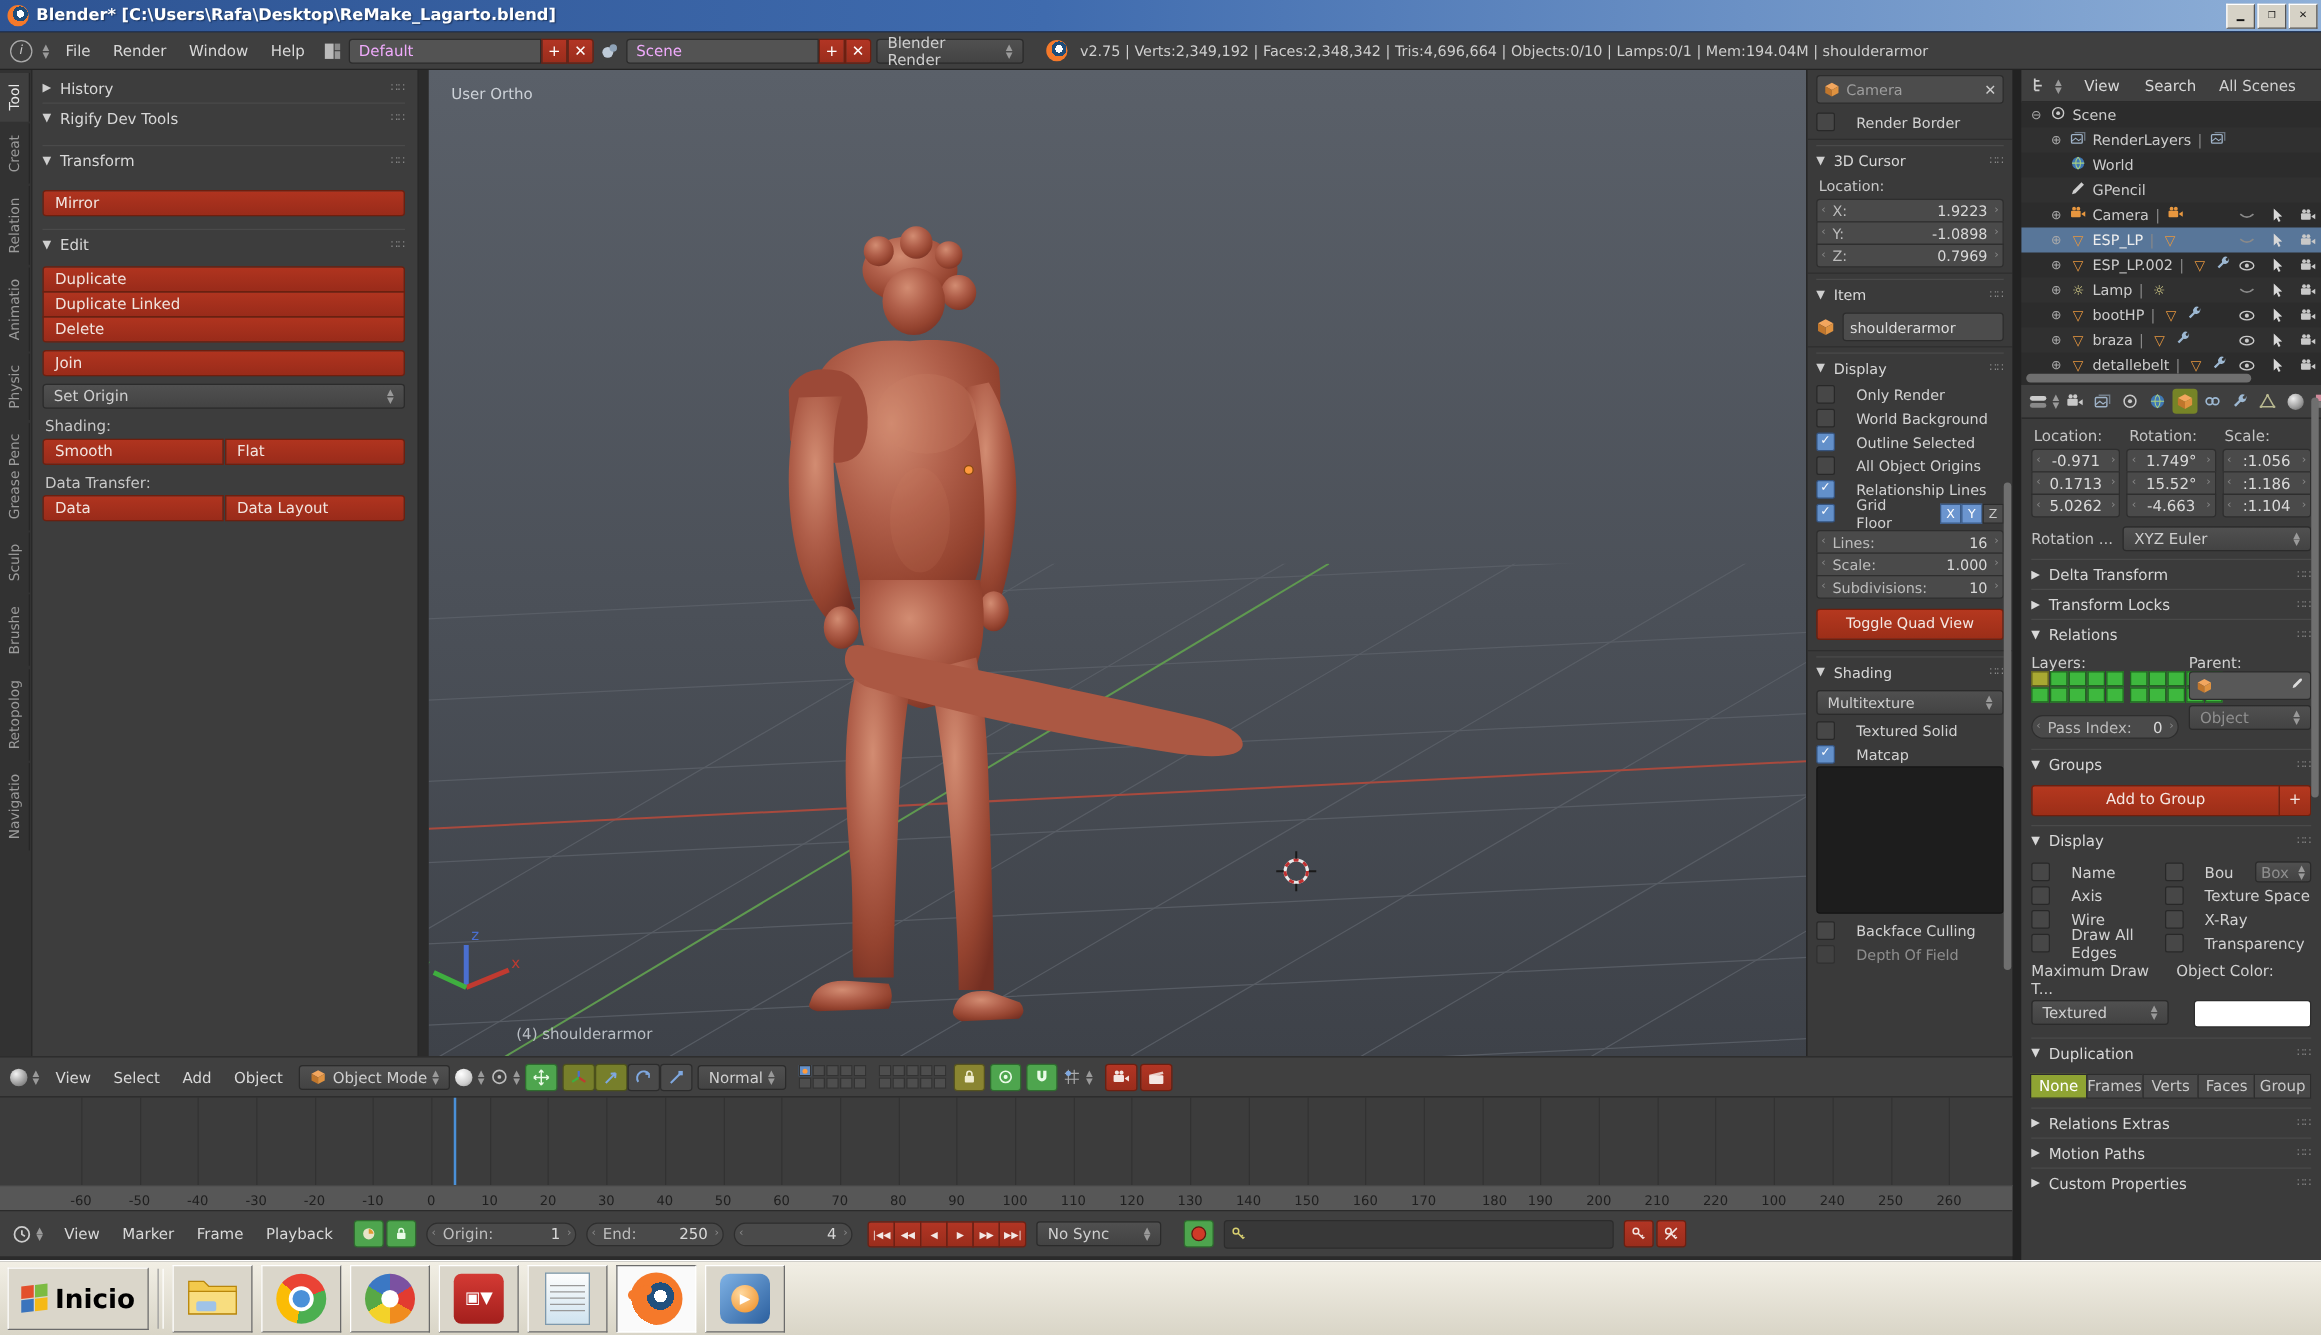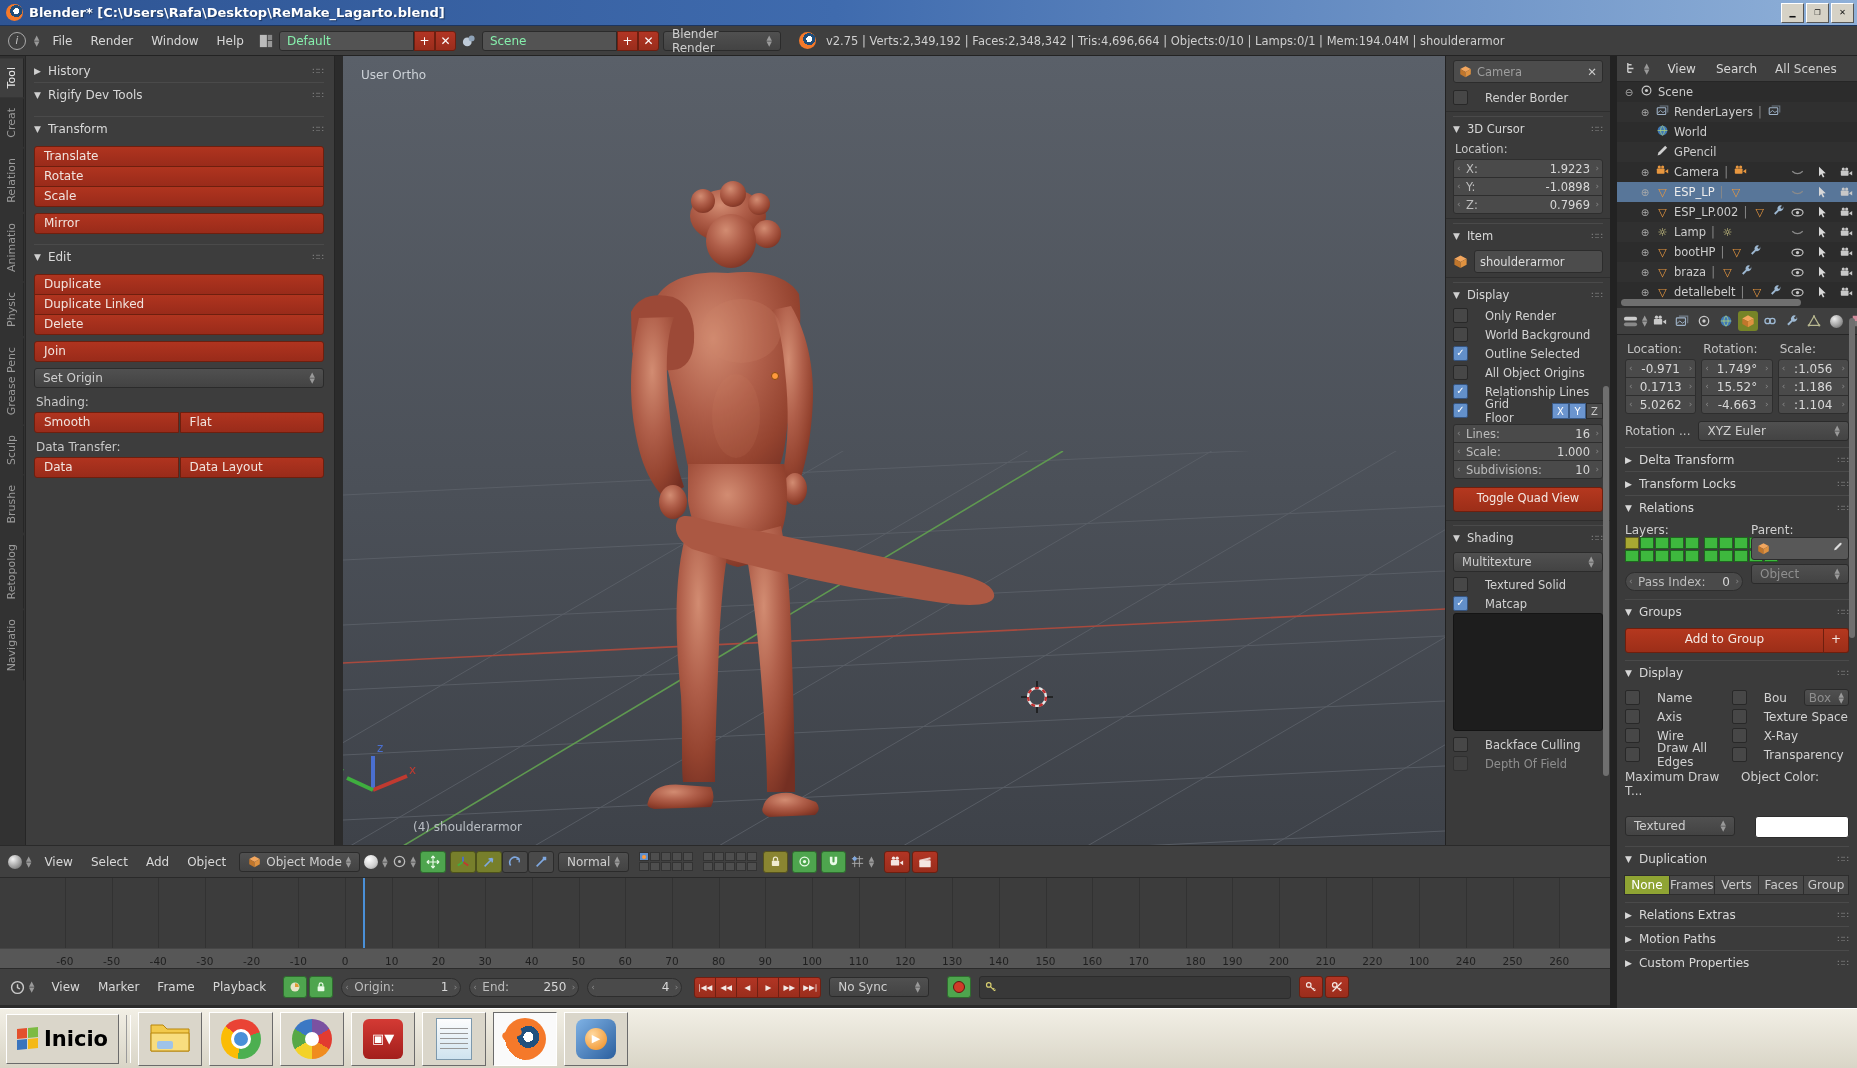--- a/index.html
+++ b/index.html
@@ -14,21 +14,21 @@
   .winbtns{margin-left:auto;display:flex;gap:2px;padding-right:3px;}
   .wbtn{width:21px;height:18px;background:#d6d2c6;border:1px solid;border-color:#fff #555 #555 #fff;
         font-size:10px;line-height:16px;text-align:center;color:#111;font-family:"DejaVu Sans Mono",monospace;}
   
   .infobar{left:0;top:26px;width:1857px;height:30px;background:#3f3f3f;border-bottom:1px solid #232323;
            display:flex;align-items:center;gap:4px;padding:0 8px;box-sizing:border-box;}
   .menu{padding:0 9px;color:#d8d8d8;}
   .circle-i{width:16px;height:16px;border-radius:50%;border:1px solid #aaa;color:#ccc;font-size:10px;line-height:15px;text-align:center;font-style:italic;}
   .updn{color:#9a9a9a;font-size:7px;line-height:6px;display:inline-block;margin-left:4px;text-align:center;}
   .idwrap{display:flex;align-items:center;}
-  .idfield{display:flex;align-items:center;background:#535353;border:1px solid #2b2b2b;border-radius:3px 0 0 3px;height:20px;width:135px;padding:0 7px;color:#86efac;box-sizing:border-box;}
+  .idfield{display:flex;align-items:center;background:#535353;border:1px solid #2b2b2b;border-radius:3px 0 0 3px;height:20px;width:154px;padding:0 7px;color:#f0abfc;box-sizing:border-box;}
   .sqbtn{width:21px;height:20px;background:linear-gradient(#b23524,#9a2d1c);border:1px solid #6d1f10;color:#fff;
          font-size:12px;line-height:18px;text-align:center;box-sizing:border-box;}
   .sqbtn.last{border-radius:0 3px 3px 0;}
   .miniicon{width:18px;height:16px;display:inline-flex;align-items:center;justify-content:center;}
   .select{background:linear-gradient(#505050,#434343);border:1px solid #2b2b2b;border-radius:3px;height:20px;
           display:inline-flex;align-items:center;padding:0 8px;color:#cfcfcf;box-sizing:border-box;}
   .stats{color:#cfcfcf;font-size:11.5px;margin-left:6px;white-space:nowrap;}
   
   .vtabs{left:0;top:56px;width:26px;height:789px;background:#323232;border-right:1px solid #262626;box-sizing:border-box;}
   .vtab{writing-mode:vertical-rl;transform:rotate(180deg);color:#9b9b9b;font-size:11px;padding:9px 5px;
@@ -337,25 +337,20 @@
         <span>Rigify Dev Tools</span>
         <span class="grip">∷∷</span>
     </div>
     <div class="gap10"></div>
     <div class="phead">
       <span class="arr">▼</span>
         <span>Transform</span>
         <span class="grip">∷∷</span>
     </div>
     <div class="gap6"></div>
-    <div class="stack" id="transform-btns">
-        <div class="btn-red">Translate</div>
-        <div class="btn-red">Rotate</div>
-        <div class="btn-red">Scale</div>
-      </div>
     <div class="gap6"></div>
     <div class="btn-red">Mirror</div>
     <div class="gap10"></div>
     <div class="phead">
       <span class="arr">▼</span>
         <span>Edit</span>
         <span class="grip">∷∷</span>
     </div>
     <div class="gap6"></div>
     <div class="stack" id="edit-btns">
@@ -1080,21 +1075,21 @@
                 <span class="cb"></span>
                 <span>Transparency</span>
               </div>
             </div>
         </div>
       </div>
       <div style="display:flex;gap:8px;margin-top:6px">
         <div style="flex:1" class="clabel">Maximum Draw T...</div>
         <div style="flex:1" class="clabel">Object Color:</div>
       </div>
-      <div style="display:flex;gap:20px;margin-top:18px">
+      <div style="display:flex;gap:20px;margin-top:2px">
         <span class="select" style="flex:1">
           <span>Textured</span>
             <span class="updn" style="margin-left:auto">▲<br>▼</span>
         </span>
         <span class="swatch"></span>
       </div>
       <div class="psec" style="margin-top:8px">
           <span class="arr">▼</span>
           <span>Duplication</span>
           <span class="grip">∷∷</span>

